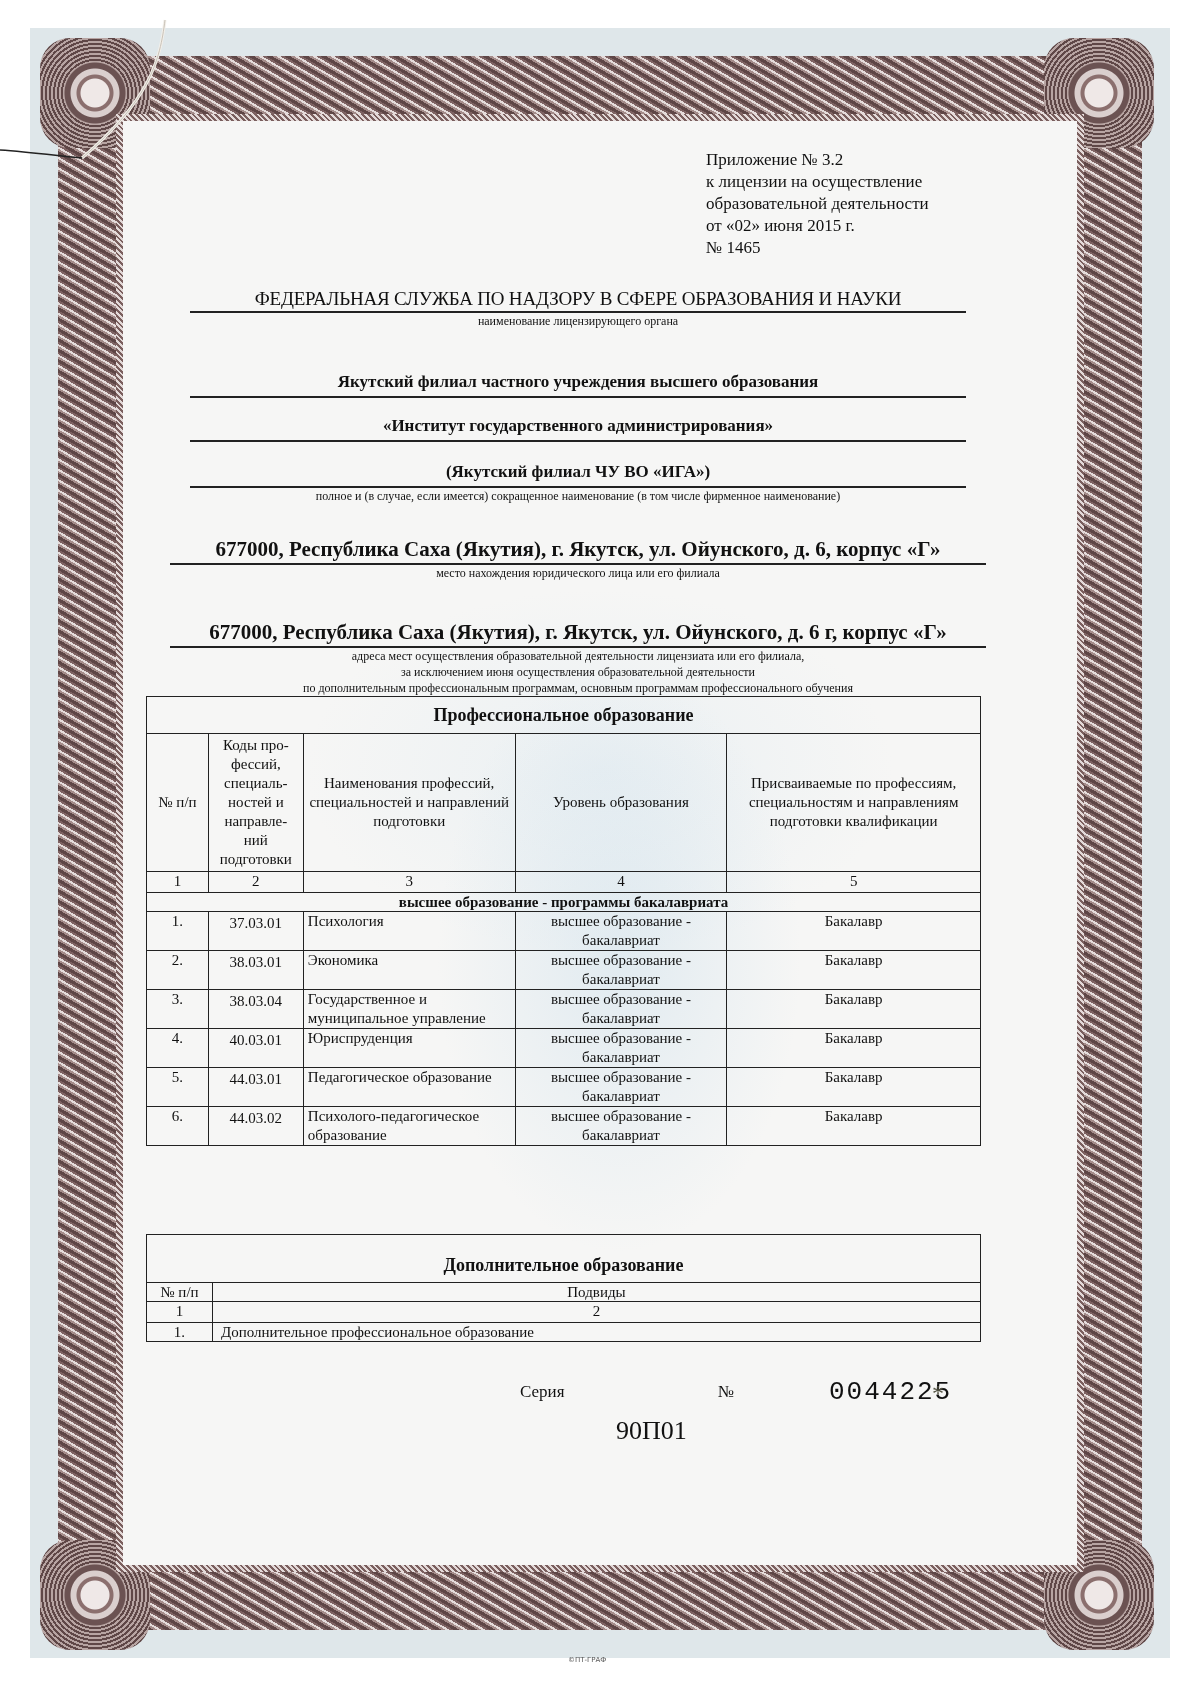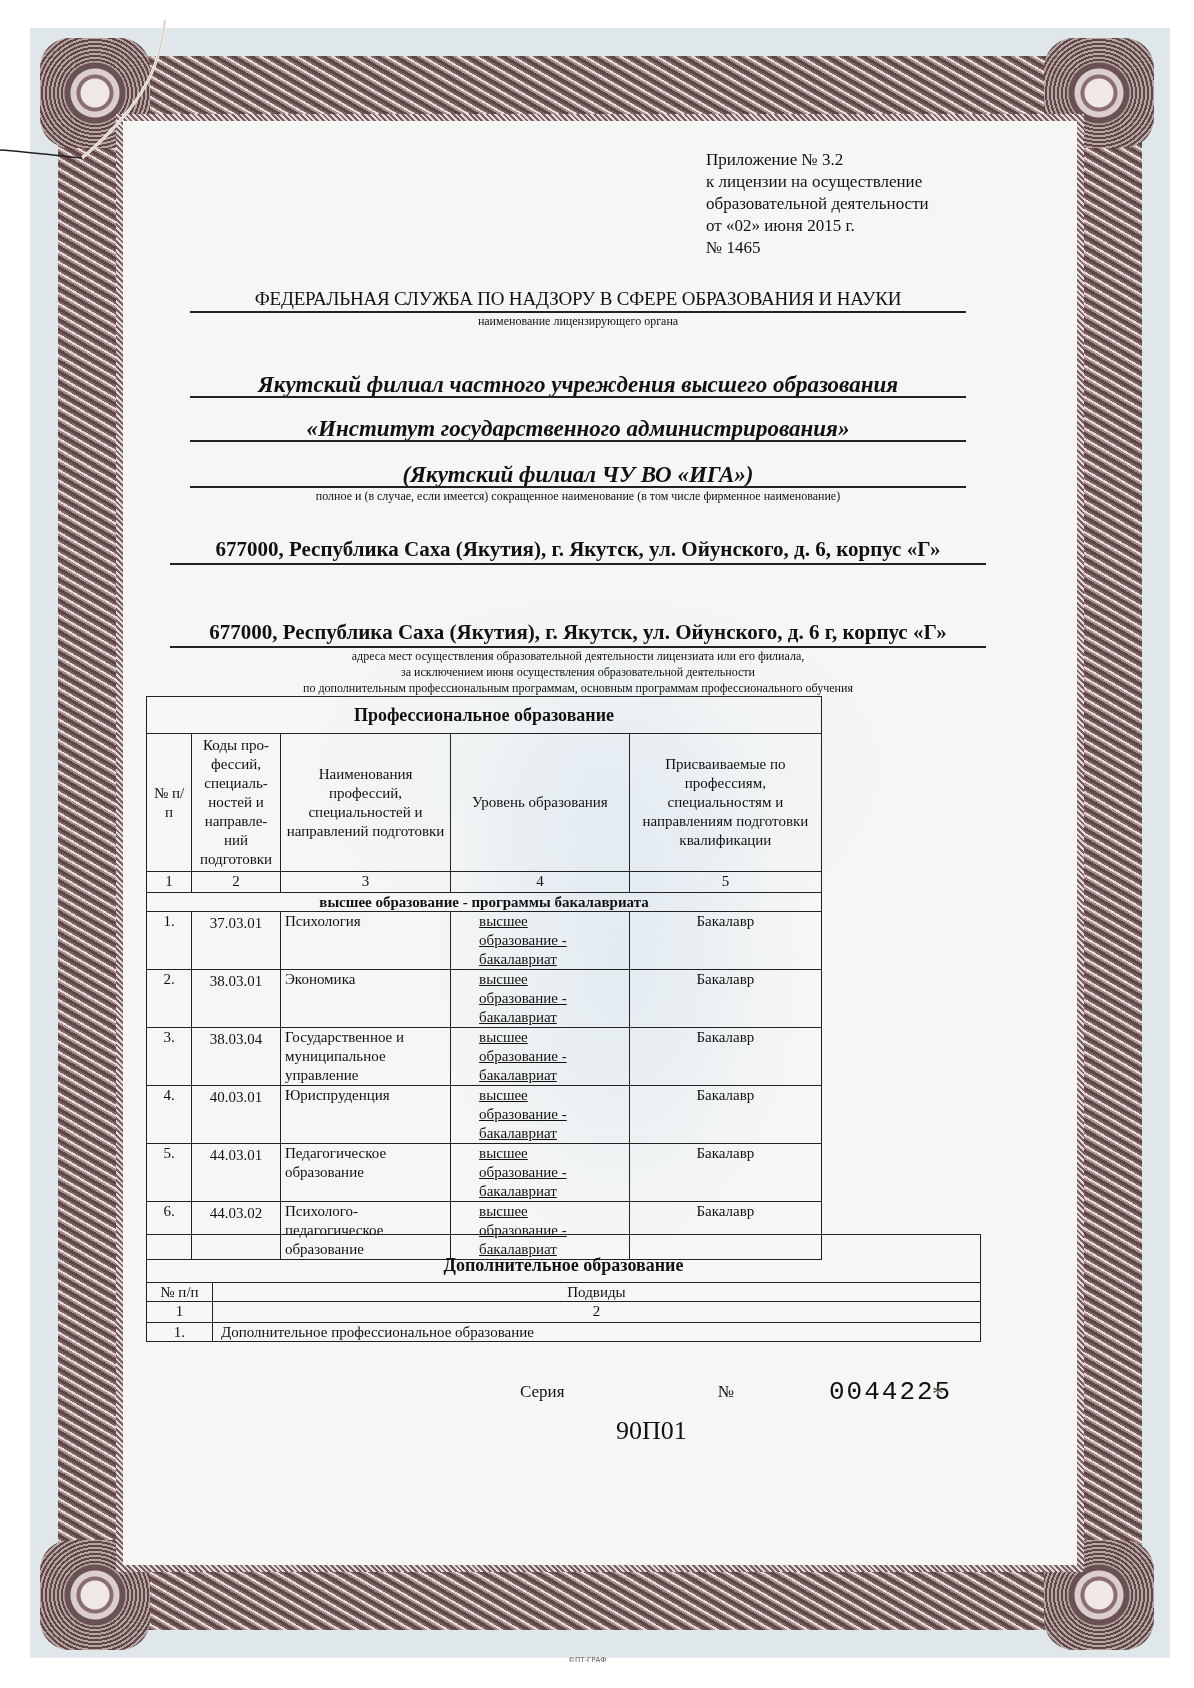--- a/index.html
+++ b/index.html
@@ -52,36 +52,36 @@
     .appendix {
       position: absolute; left: 706px; top: 149px; width: 260px;
       font-size: 17px; line-height: 22px;
     }
     .center-line {
       position: absolute; left: 190px; width: 776px; text-align: center;
     }
     .big-cap { font-size: 19px; letter-spacing: -0.2px; }
     .rule { position: absolute; left: 190px; width: 776px; height: 0; border-top: 2px solid #222; }
     .caption { font-size: 12px; line-height: 16px; }
-    .bold-big { font-weight: bold; font-size: 23px; font-style: italic; }
+    .bold-big { font-weight: bold; font-size: 17px; }
     .bold-xl { font-weight: bold; font-size: 21px; }
 
     table { border-collapse: collapse; position: absolute; }
     td, th {
       border: 1.5px solid #222; font-size: 15px; font-weight: normal;
       padding: 0 4px; vertical-align: top; line-height: 19px;
     }
-    .prof-table { left: 146px; top: 696px; width: 676px; }
+    .prof-table { left: 146px; top: 696px; width: 835px; }
     .title-cell { text-align: center; font-weight: bold; font-size: 18px; height: 36px; vertical-align: middle; }
     .hdr td { text-align: center; vertical-align: middle; }
     .num-row td { text-align: center; height: 20px; line-height: 18px; }
     .group-row td { text-align: center; font-weight: bold; height: 18px; line-height: 18px; }
     .c-num { text-align: center; }
     .c-code { text-align: center; padding-top: 2px; }
-    .c-lvl { text-align: left; text-decoration: underline; }
+    .c-lvl { text-align: center; }
     .c-qual { text-align: center; }
 
     .add-table { left: 146px; top: 1234px; width: 835px; }
     .add-table td { line-height: 18px; }
 
     .series {
       position: absolute; top: 1382px; left: 520px; font-size: 17px;
     }
     .series-val { position: absolute; top: 1377px; font-size: 26px; letter-spacing: 0px; }
     .series-mono { font-family: "Liberation Mono", "DejaVu Sans Mono", monospace; letter-spacing: 2px; margin-left: 44px; }
@@ -129,20 +129,21 @@
   <div class="center-line bold-big" style="top:372px;">Якутский филиал частного учреждения высшего образования</div>
   <div class="rule" style="top:396px;"></div>
   <div class="center-line bold-big" style="top:416px;">«Институт государственного администрирования»</div>
   <div class="rule" style="top:440px;"></div>
   <div class="center-line bold-big" style="top:462px;">(Якутский филиал ЧУ ВО  «ИГА»)</div>
   <div class="rule" style="top:486px;"></div>
   <div class="center-line caption" style="top:488px;">полное и (в случае, если имеется) сокращенное наименование (в том числе фирменное наименование)</div>
 
   <div class="center-line bold-xl" style="top:537px; left:170px; width:816px;">677000, Республика Саха (Якутия), г. Якутск, ул. Ойунского, д. 6, корпус «Г»</div>
   <div class="rule" style="top:563px; left:170px; width:816px;"></div>
+  <div class="center-line caption" style="top:565px;">место нахождения юридического лица или его филиала</div>
 
   <div class="center-line bold-xl" style="top:620px; left:160px; width:836px;">677000, Республика Саха (Якутия), г. Якутск, ул. Ойунского, д. 6 г, корпус «Г»</div>
   <div class="rule" style="top:646px; left:170px; width:816px;"></div>
   <div class="center-line caption" style="top:648px;">адреса мест осуществления образовательной деятельности лицензиата или его филиала,</div>
   <div class="center-line caption" style="top:664px;">за исключением июня осуществления образовательной деятельности</div>
   <div class="center-line caption" style="top:680px; left:150px; width:856px;">по дополнительным профессиональным программам, основным программам профессионального обучения</div>
 
   <table class="prof-table">
     <colgroup>
       <col style="width:62px">

